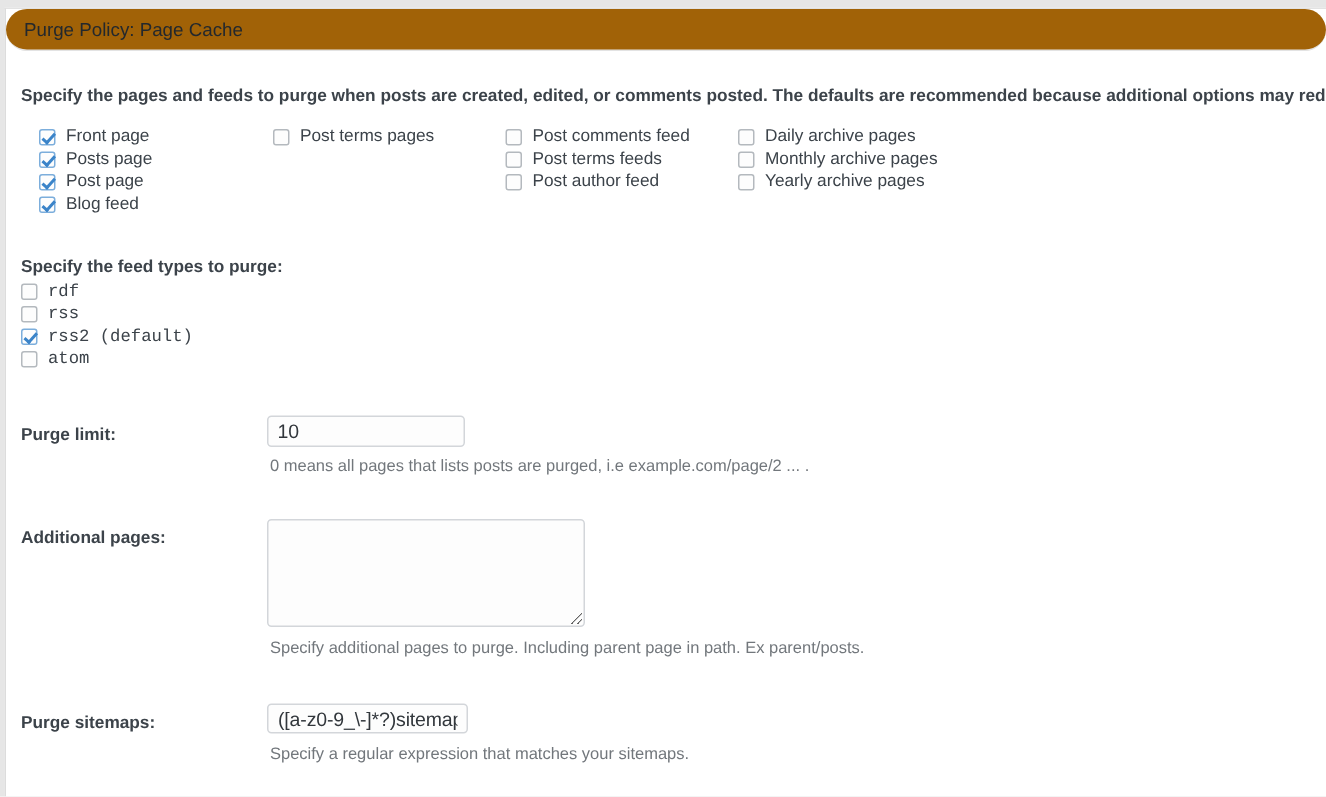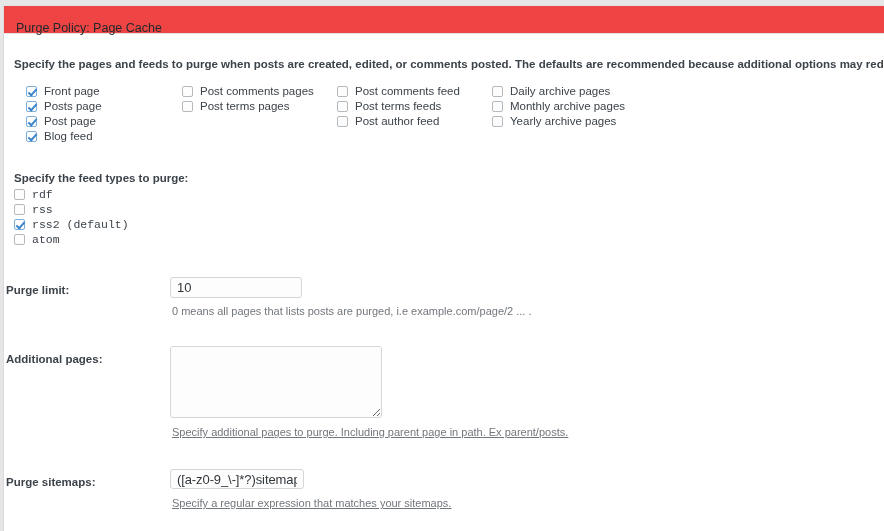--- a/index.html
+++ b/index.html
@@ -32,27 +32,28 @@
     background: #ffffff;
     border-left: 1px solid #dcdcdc;
     border-top: 1px solid #e2e2e2;
     box-sizing: border-box;
     overflow: hidden;
   }
 
   .panel-header {
     height: 28px;
     line-height: 28px;
-    padding: 8px 12px;
+    padding: 0 12px;
     font-size: 12.5px;
     color: #23282d;
-    background: #ef4444;
+    background: #a16207;
     border-bottom: 1px solid #e3e3e3;
     box-sizing: border-box;
     white-space: nowrap;
+    border-radius: 14px;
   }
 
   .panel-body {
     padding: 0;
   }
 
   .intro {
     margin: 0;
     padding: 22px 10px 0 10px;
     font-size: 11.5px;
@@ -125,21 +126,21 @@
     font-weight: bold;
     color: #3c434a;
     margin: 0 0 3px 0;
     white-space: nowrap;
   }
   .feed-block .cb-row { height: 14.5px; font-family: Liberation Mono, monospace; }
 
   
   .field-row {
     display: flex;
-    padding-left: 2px;
+    padding-left: 10px;
   }
   .field-row.purge-limit { padding-top: 30px; }
   .field-row.additional  { padding-top: 26px; }
   .field-row.sitemaps    { padding-top: 28px; }
 
   .field-label {
     flex: 0 0 164px;
     font-size: 11.5px;
     font-weight: bold;
     color: #3c434a;
@@ -180,21 +181,21 @@
     display: block;
   }
 
   .help {
     font-size: 11px;
     color: #72777c;
     line-height: 1.55;
     margin: 5px 0 0 2px;
     white-space: nowrap;
   }
-  .help.tight { margin-top: 6px; text-decoration: underline; }
+  .help.tight { margin-top: 6px; }
   .help-line { display: block; }
 </style>
 </head>
 <body>
 
 <div class="screen">
   <div class="panel">
 
     <div class="panel-header">
       <span>Purge Policy: Page Cache</span>
@@ -219,24 +220,20 @@
             <span class="cb checked"></span>
             <span class="cb-label">Post page</span>
           </div>
           <div class="cb-row">
             <span class="cb checked"></span>
             <span class="cb-label">Blog feed</span>
           </div>
         </div>
 
         <div class="cb-col c2">
-          <div class="cb-row">
-            <span class="cb"></span>
-            <span class="cb-label">Post comments pages</span>
-          </div>
           <div class="cb-row">
             <span class="cb"></span>
             <span class="cb-label">Post terms pages</span>
           </div>
         </div>
 
         <div class="cb-col c3">
           <div class="cb-row">
             <span class="cb"></span>
             <span class="cb-label">Post comments feed</span>

